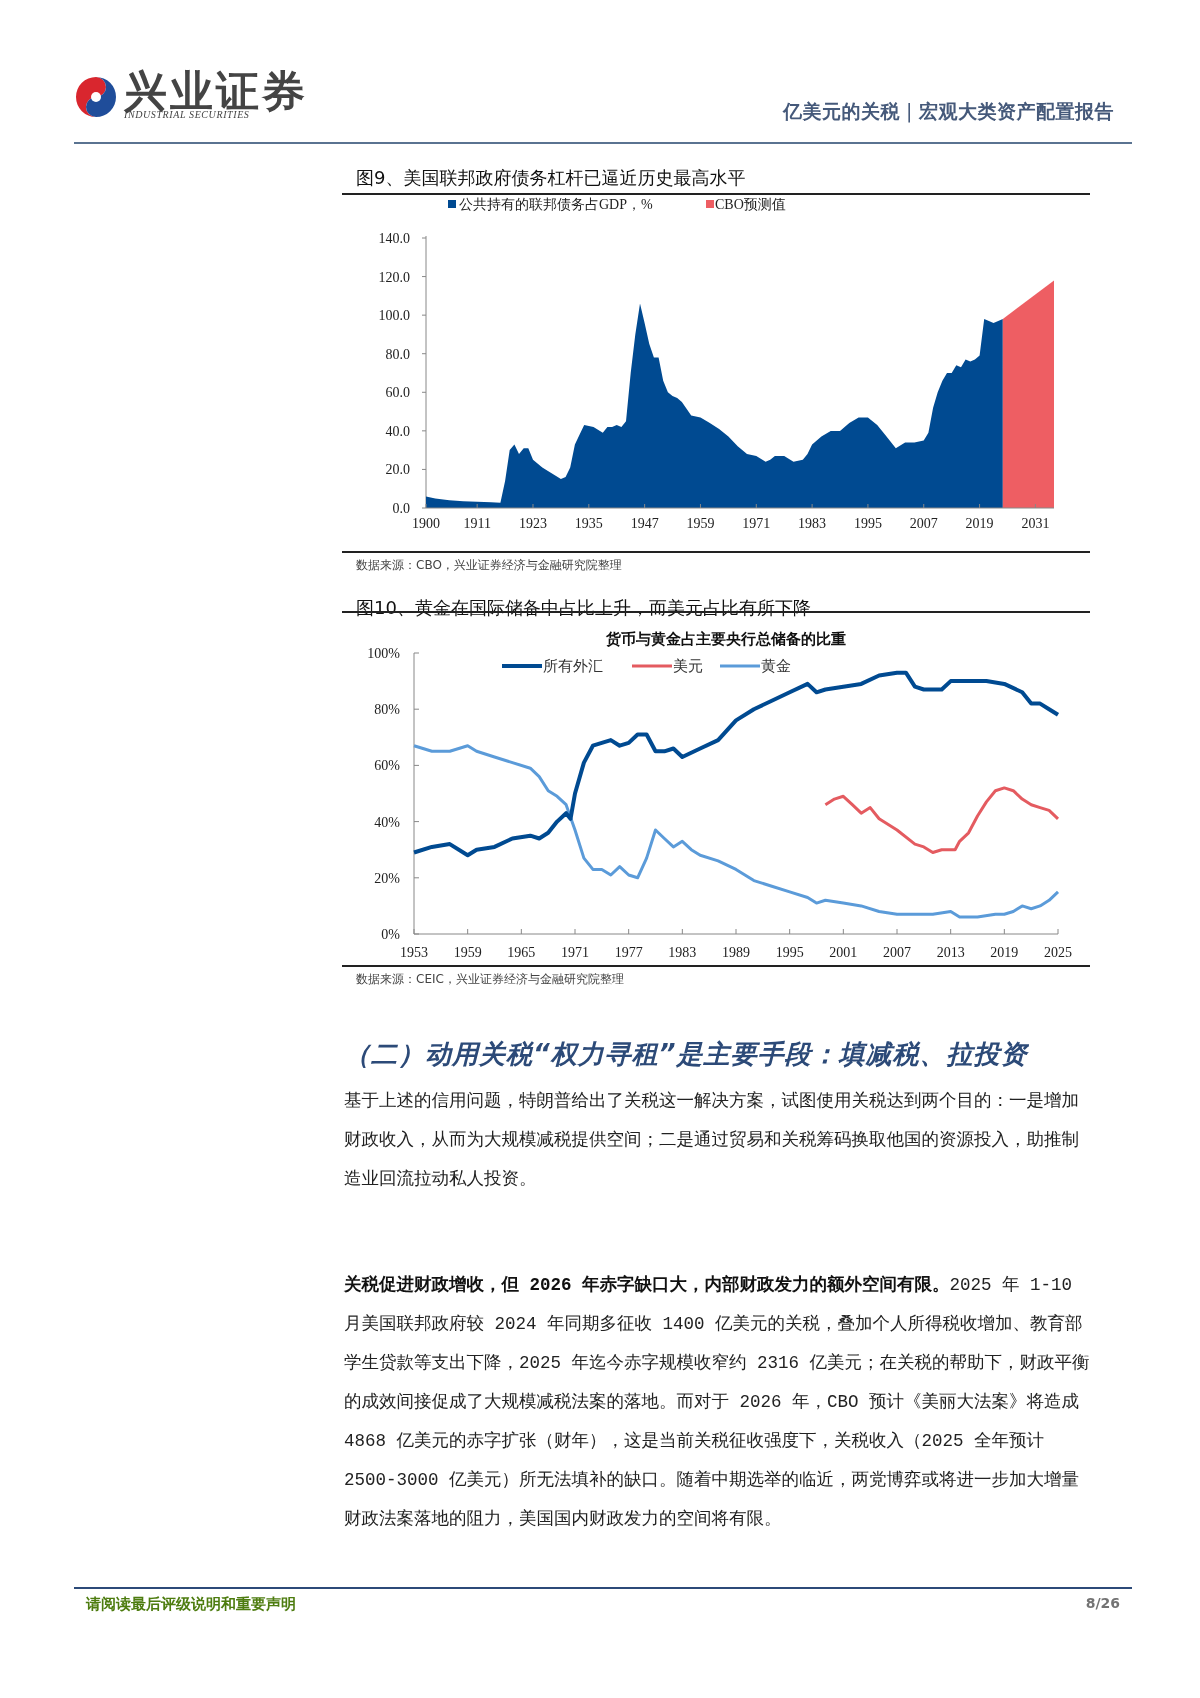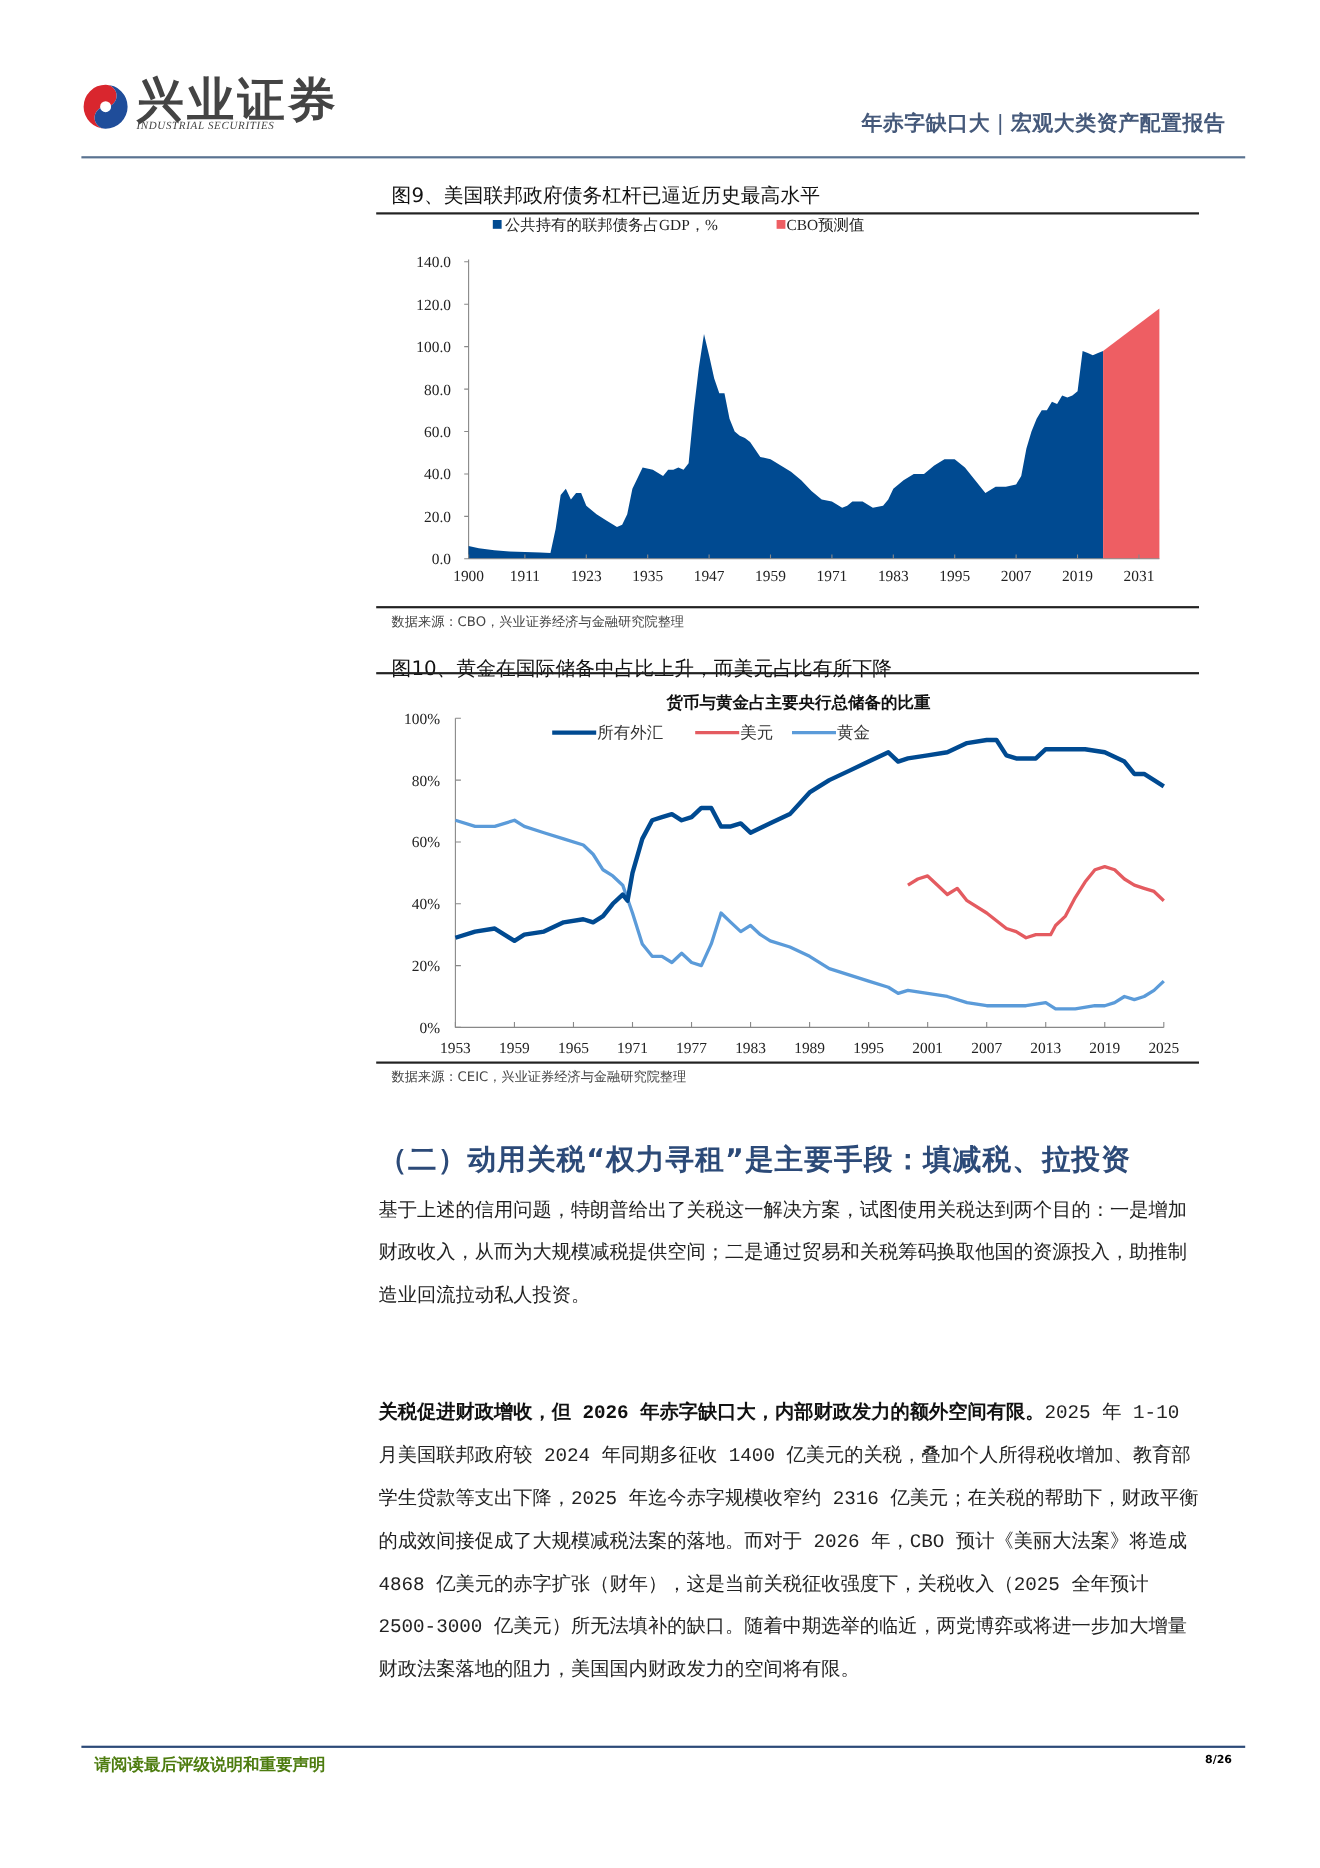--- a/index.html
+++ b/index.html
@@ -7,45 +7,45 @@
   .abs { position:absolute; }
   .logo-wrap { left:74px; top:74px; display:flex; align-items:center; }
   .logo-cn { font-family:"DejaVu Serif","Liberation Serif",serif; font-weight:bold; font-size:43px; color:#444; letter-spacing:3px; line-height:34px; }
   .logo-en { font-family:"Liberation Serif",serif; font-size:10px; color:#444; letter-spacing:0.6px; margin-top:1px;font-style:italic; }
   .hdr-right { right:86px; top:99px; font-size:19px; color:#45597a; font-weight:bold; letter-spacing:0.5px; }
   .hdr-right .sep { color:#45597a; margin:0 6px; font-weight:normal; }
   .hdr-line { left:74px; top:142px; width:1058px; height:2px; background:#5a7391; }
   .fig-title { left:356px; font-size:18px; font-weight:normal; color:#111; white-space:nowrap;text-align:center; }
   .rule { left:342px; width:748px; height:1.5px; background:#222; }
   .source { left:356px; font-size:12px; color:#444;text-align:right; }
-  .section-title { left:344px; top:1037px; font-size:26px; color:#2c4a78; font-weight:bold; letter-spacing:1px; white-space:nowrap; }
+  .section-title { left:344px; top:1037px; font-size:26px; color:#2c4a78; font-weight:bold; letter-spacing:1px; white-space:nowrap;font-style:italic; }
   .para { left:344px; width:746px; font-size:17.5px; line-height:39px; color:#222; }
   .para b { font-weight:bold; color:#111; }
   .foot-line { left:74px; top:1587px; width:1058px; height:1.5px; background:#2c4a78; }
   .foot-left { left:86px; top:1595px; font-size:15px; color:#4d7c0f; font-weight:bold; }
-  .foot-right { right:80px; top:1595px; font-size:10px; color:#000000; font-weight:bold; }
+  .foot-right { right:80px; top:1595px; font-size:14px; color:#737373; font-weight:bold; }
   svg text { font-family:"Liberation Serif","DejaVu Serif",serif; }
 </style>
 </head>
 <body>
 
 <div class="abs logo-wrap">
   <svg width="44" height="44" viewBox="0 0 44 44">
     <circle cx="22" cy="22" r="20" fill="#ffffff"></circle>
     <path d="M22 2 A20 20 0 0 0 22 42 A10 10 0 0 1 22 22 A10 10 0 0 0 22 2 Z" fill="#d9262e"></path>
     <path d="M22 42 A20 20 0 0 0 22 2 A10 10 0 0 1 22 22 A10 10 0 0 0 22 42 Z" fill="#1f4d9a"></path>
     <circle cx="22" cy="22" r="5" fill="#ffffff"></circle>
   </svg>
   <div style="margin-left:6px;">
     <div class="logo-cn">兴业证券</div>
     <div class="logo-en">INDUSTRIAL SECURITIES</div>
   </div>
 </div>
 <div class="abs hdr-right">
-  <span>年赤字缺口大</span><span class="sep">|</span><span>宏观大类资产配置报告</span>
+  <span>亿美元的关税</span><span class="sep">|</span><span>宏观大类资产配置报告</span>
 </div>
 <div class="abs hdr-line"></div>
 
 <div class="abs fig-title" style="top:166px;">图9、美国联邦政府债务杠杆已逼近历史最高水平</div>
 <div class="abs rule" style="top:193px;"></div>
 <svg class="abs" id="chart1" style="left:342px;top:196px;" width="748" height="352">
     <g>
       <rect x="106" y="4" width="8" height="8" fill="#004a91"></rect>
       <text x="117" y="13" font-size="14" fill="#222">公共持有的联邦债务占GDP，%</text>
       <rect x="364" y="4" width="8" height="8" fill="#ee5e63"></rect>

